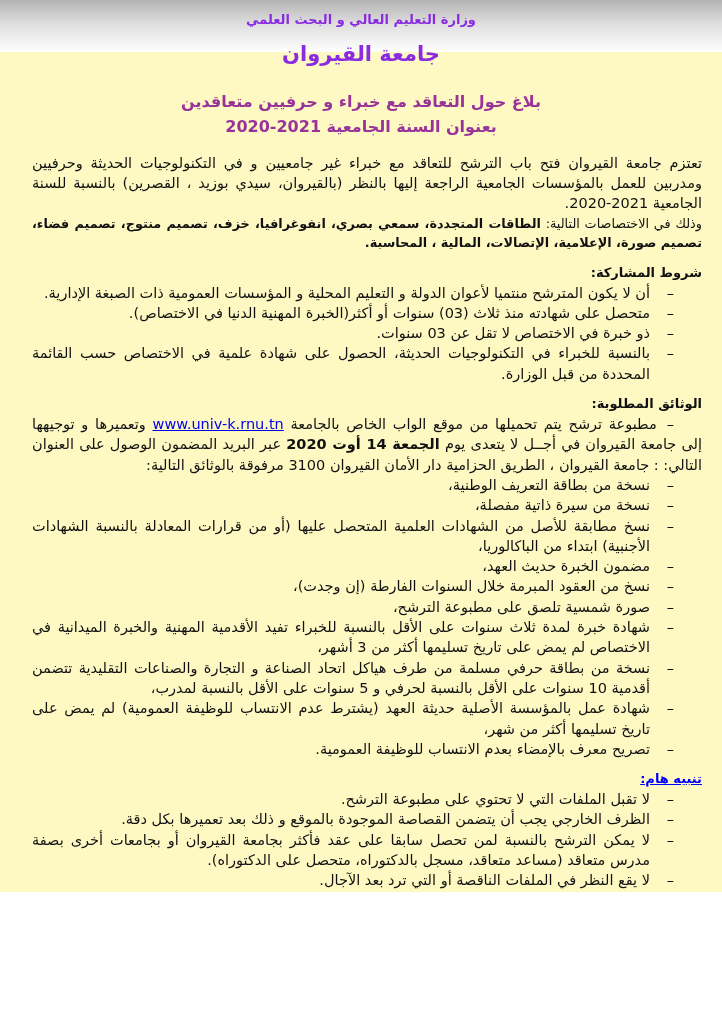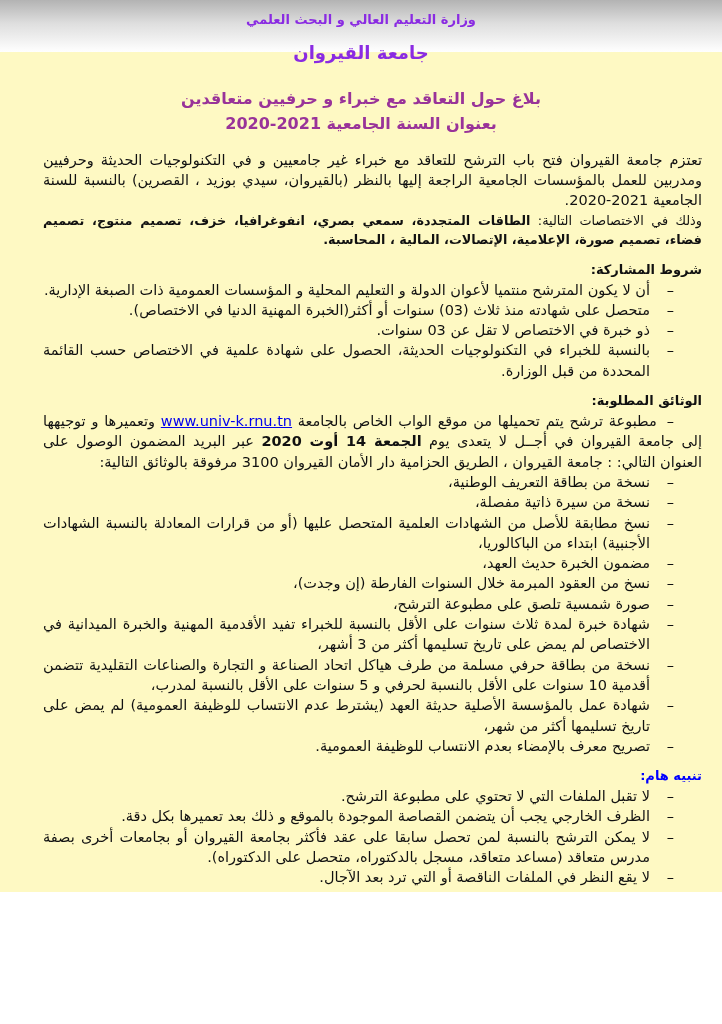--- a/index.html
+++ b/index.html
@@ -15,42 +15,42 @@
   }
   .top-gradient{
     position:absolute;top:0;left:0;right:0;height:52px;
     background:linear-gradient(180deg,#b3b3b3 0%,#dedede 45%,#ffffff 100%);
   }
   header{position:relative;text-align:center;padding-top:12px;}
   .ministry{
     color:#8a2be2;font-weight:bold;font-size:13px;letter-spacing:0;
   }
   .university{
-    color:#8a2be2;font-weight:bold;font-size:18px;margin-top:15px;
+    color:#8a2be2;font-weight:bold;font-size:21px;margin-top:15px;
   }
   h1{
     color:#993399;font-size:16px;font-weight:bold;
     margin:24px 0 0 0;line-height:1.55;
   }
   main{
     position:relative;
-    padding:13px 20px 0 43px;
+    padding:13px 20px 0 32px;
   }
   .para{
     text-align:justify;font-size:14.5px;line-height:1.4;margin:0;
   }
   .specialties{
     font-size:12.8px;line-height:1.45;margin:2px 0 0 0;text-align:justify;
   }
   .specialties b{font-size:12.8px;}
   h2{
     font-size:13px;font-weight:bold;margin:12px 0 3px 0;color:#111;
   }
   .notice-heading{
-    color:#0000ff;text-align:right;
+    color:#0000ff;text-decoration:underline;text-align:right;
   }
   ul.dash-list{
     list-style:none;margin:0;padding:0 26px 0 0;
   }
   ul.dash-list li{
     position:relative;padding-right:26px;
     text-align:justify;font-size:14.5px;line-height:1.4;
   }
   ul.dash-list li::before{
     content:"–";position:absolute;right:2px;top:0;color:#111;

